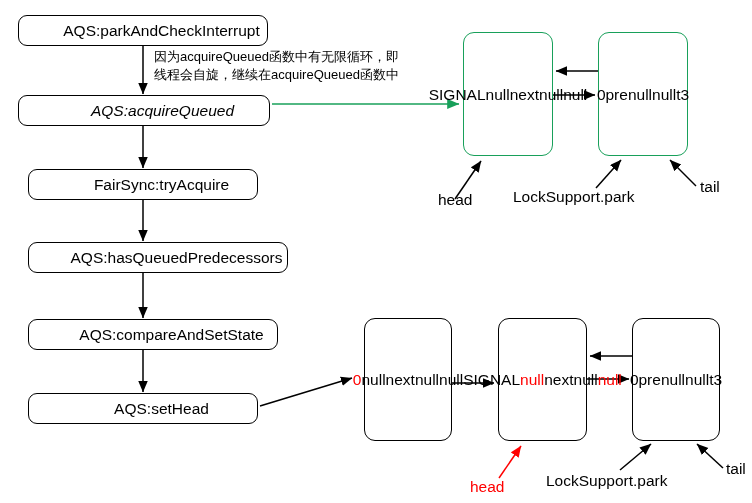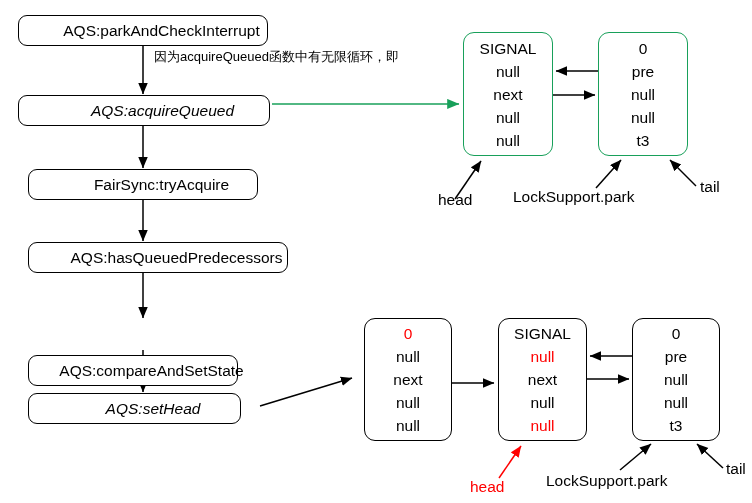--- a/index.html
+++ b/index.html
@@ -37,21 +37,21 @@
     white-space: nowrap;
     padding-left: 37px;
   }
   .node-box {
     position: absolute;
     box-sizing: border-box;
     border: 1.4px solid #000000;
     border-radius: 11px;
     background: #ffffff;
     display: flex;
-    flex-direction: column;
+    flex-direction: row;
     align-items: center;
     justify-content: center;
     padding: 3px 0;
   }
   .node-box.green {
     border-color: #18a05a;
   }
   .node-row {
     font-size: 15.5px;
     line-height: 23px;
@@ -133,30 +133,31 @@
   </div>
 
   <div class="flow-box" style="left:28px; top:242px; width:260px; height:31px;">
     <span>AQS:hasQueuedPredecessors</span>
   </div>
 
   <div class="flow-box" style="left:28px; top:169px; width:230px; height:31px;">
     <span>FairSync:tryAcquire</span>
   </div>
 
-  <div class="flow-box" style="left:28px; top:319px; width:210px; height:31px;margin-top:36px;">
+  <div class="flow-box" style="left:28px; top:319px; width:250px; height:31px;">
     <span>AQS:compareAndSetState</span>
   </div>
 
-  <div class="flow-box" style="left:28px; top:393px; width:213px; height:31px;font-style:italic;">
+  <div class="flow-box" style="left:28px; top:393px; width:230px; height:31px;">
     <span>AQS:setHead</span>
   </div>
 
   <div class="cn-note" style="left:154px; top:48px;">
     <div>因为acquireQueued函数中有无限循环，即</div>
+    <div>线程会自旋，继续在acquireQueued函数中</div>
   </div>
 
   <div class="node-box green" style="left:463px; top:32px; width:90px; height:124px;">
     <div class="node-row">SIGNAL</div>
     <div class="node-row">null</div>
     <div class="node-row">next</div>
     <div class="node-row">null</div>
     <div class="node-row">null</div>
   </div>
 

